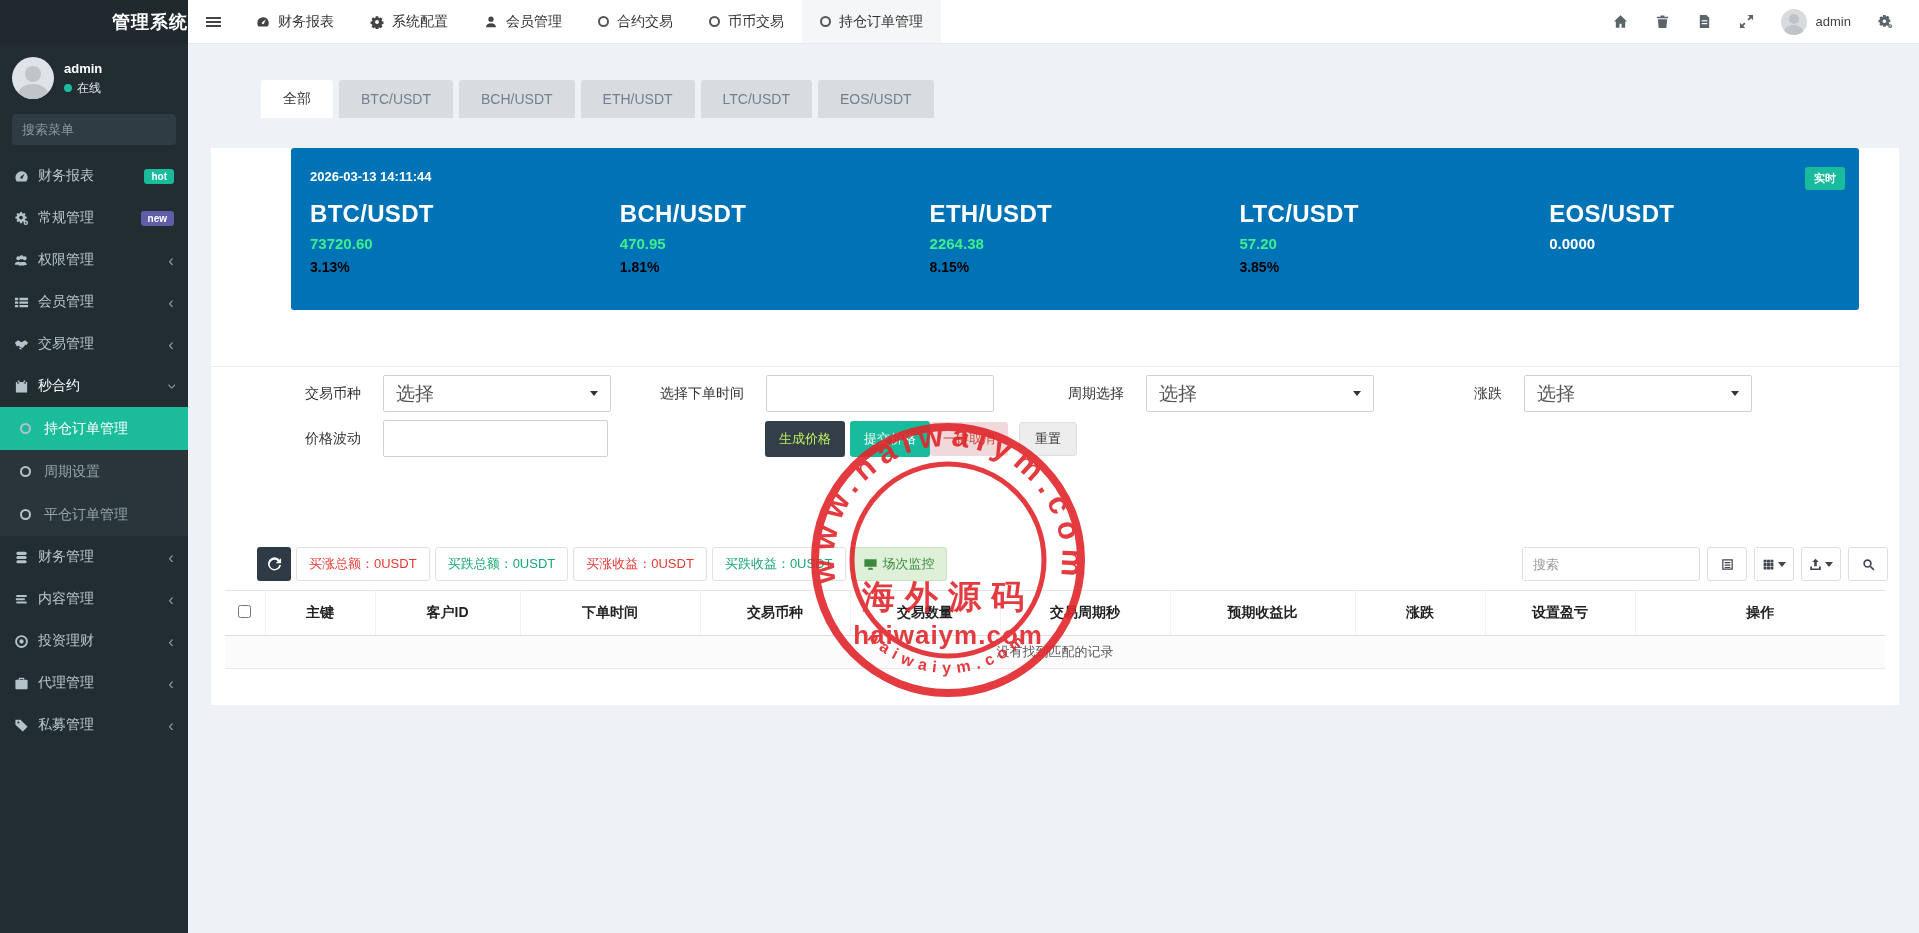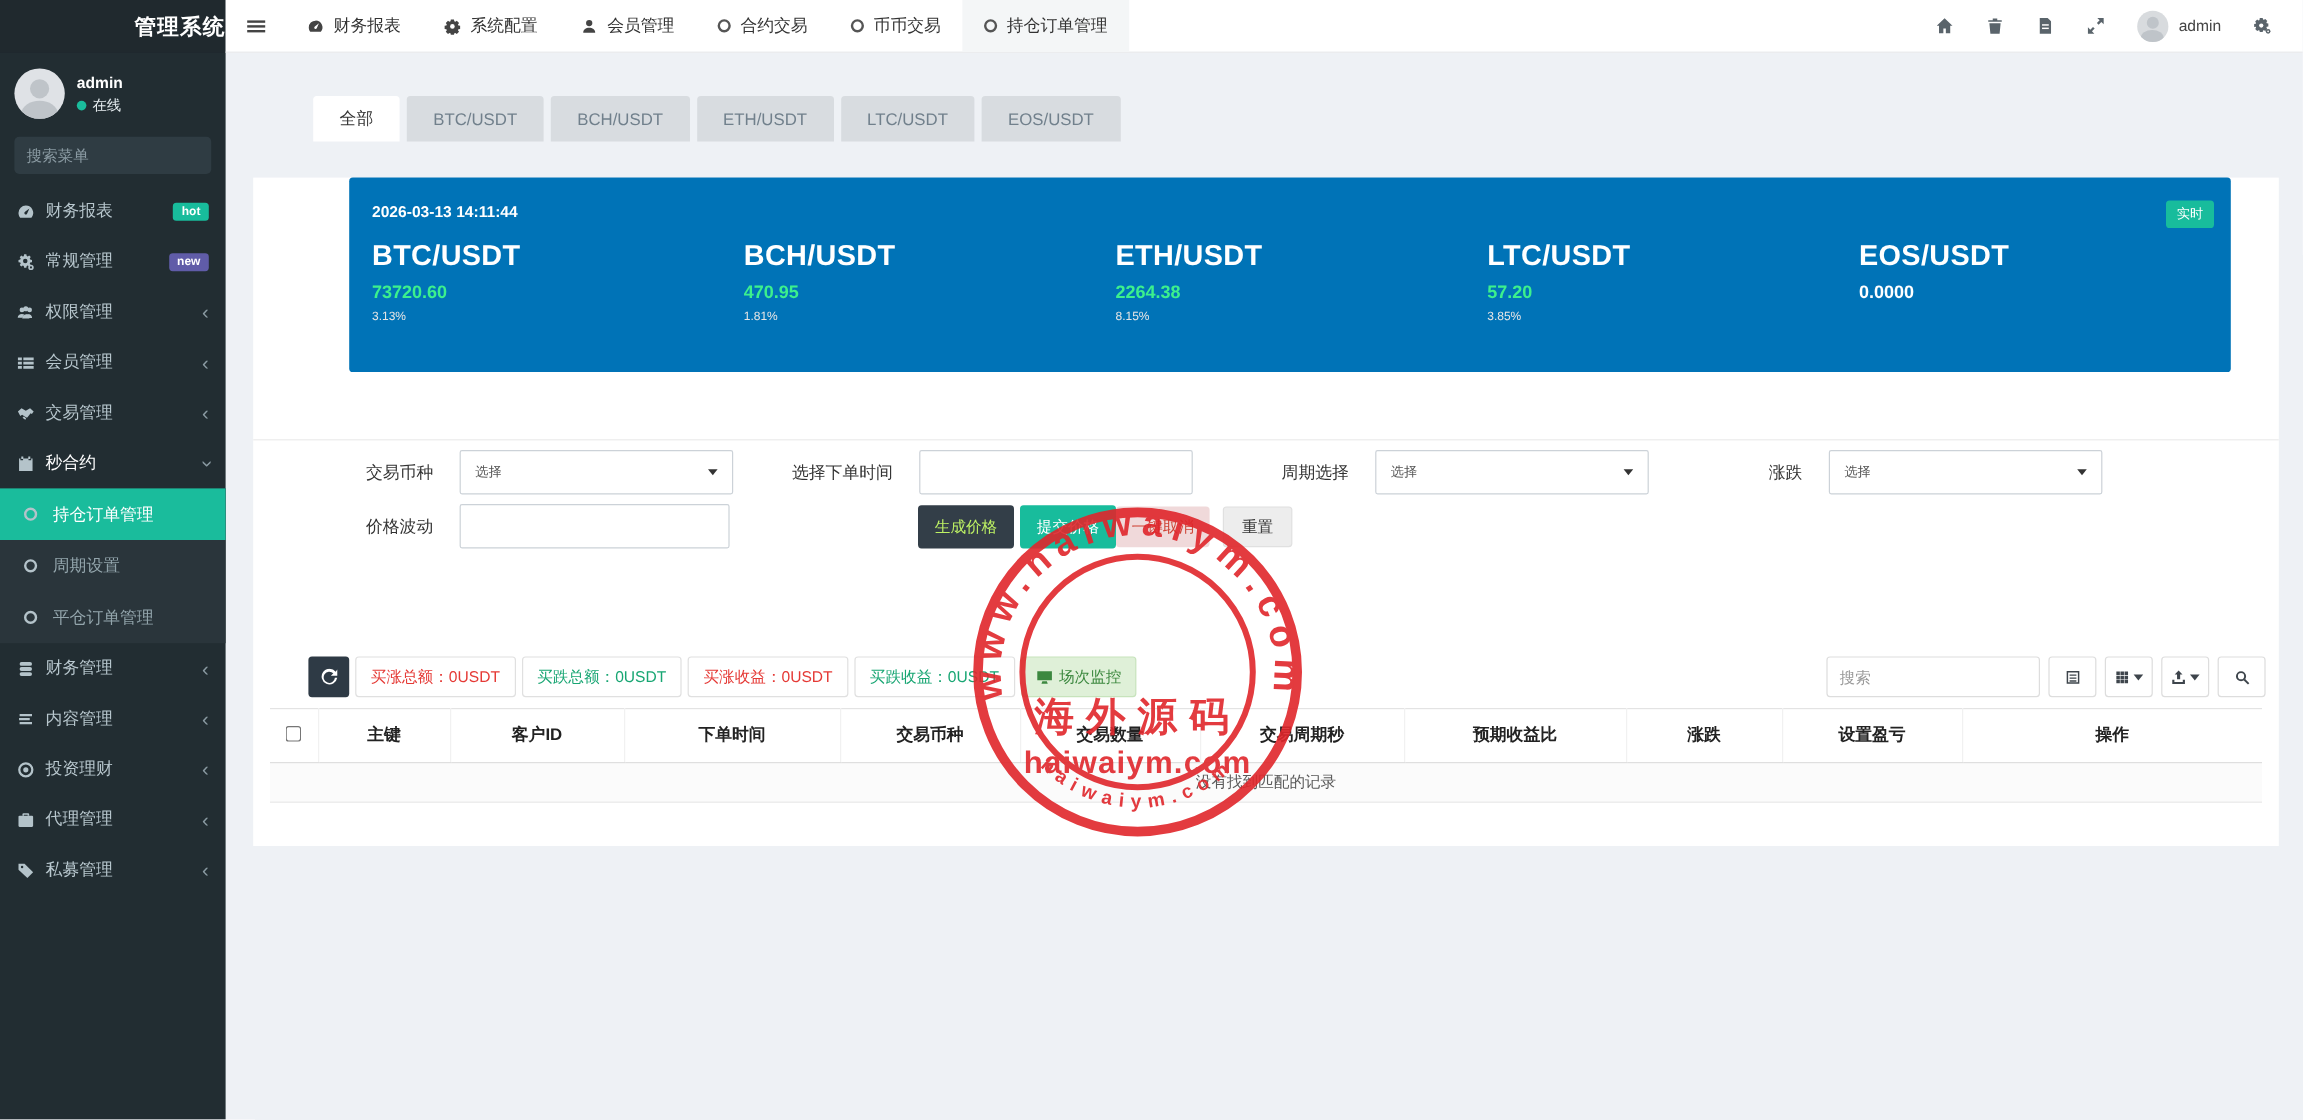--- a/index.html
+++ b/index.html
@@ -52,33 +52,33 @@
 
   
   .content { flex:1; padding:36px 20px 0 23px; position:relative;border-radius:29px; }
   .tabs { display:flex; margin-left:50px; gap:6px; }
   .tab { height:38px; padding:0 22px; display:flex; align-items:center; font-size:14px; color:#71808c; background:#d8dce0; border-radius:3px 3px 0 0; cursor:pointer; }
   .tab.active { background:#fff; color:#333; }
   .card { background:#fff; min-height:557px; padding-bottom:16px; }
 
   .banner { margin:30px 40px 0 80px; height:162px; background:#0073b7; border-radius:3px; color:#fff; position:relative; padding:52px 0 0 19px; }
   .banner-date { position:absolute; top:21px; left:19px; font-size:13px; font-weight:bold; }
-  .banner-badge { position:absolute; top:19px; right:14px; background:#18bc9c; color:#fff; font-size:11px; font-weight:normal; padding:4px 9px; border-radius:3px; }
+  .banner-badge { position:absolute; top:19px; right:14px; background:#18bc9c; color:#fff; font-size:11px; font-weight:bold; padding:4px 9px; border-radius:3px; }
   .pairs { display:flex; }
   .pair { width:20%; }
   .pair-symbol { font-size:24px; font-weight:bold; letter-spacing:.3px; }
   .pair-price { margin-top:7px; font-size:15px; font-weight:bold; color:#3cf08d; }
-  .pair-change { margin-top:7px; font-size:10px; color:#e5e5e5; }
+  .pair-change { margin-top:7px; font-size:14px; color:#000000;font-weight:bold; }
   .pair.muted .pair-price { color:#fff; }
 
   .divider { border:none; border-top:1px solid #ececec; margin-top:56px; }
 
   .fr { display:flex; align-items:center; margin-left:94px; margin-top:8px; }
   .flabel { font-size:14px; color:#333; margin-right:22px; white-space:nowrap; }
-  .fctl { height:37px; border:1px solid #ccd2d8; border-radius:2px; background:#fff; font-size:11px; color:#555; }
+  .fctl { height:37px; border:1px solid #ccd2d8; border-radius:2px; background:#fff; font-size:19px; color:#555; }
   .fselect { width:228px; display:flex; align-items:center; padding:0 12px; justify-content:space-between; cursor:pointer; }
   .fselect .car { font-size:9px; color:#333; }
   input.fctl { padding:0 12px; outline:none; font-family:inherit; }
   .fin-time { width:228px; }
   .fin-price { width:225px; }
   .ml49{margin-left:49px} .ml74{margin-left:74px} .ml100{margin-left:100px}
   .btn { border:none; border-radius:3px; font-size:13px; font-family:inherit; cursor:pointer; display:inline-flex; align-items:center; gap:5px; }
   .btn-gen { margin-left:157px; height:36px; padding:0 14px; background:#333e48; color:#bef264; }
   .btn-sub { margin-left:5px; height:36px; padding:0 14px; background:#18bc9c; color:#fff; }
   .btn-cancel { height:34px; padding:0 13px; background:#f0d9da; color:#cf4436; }

